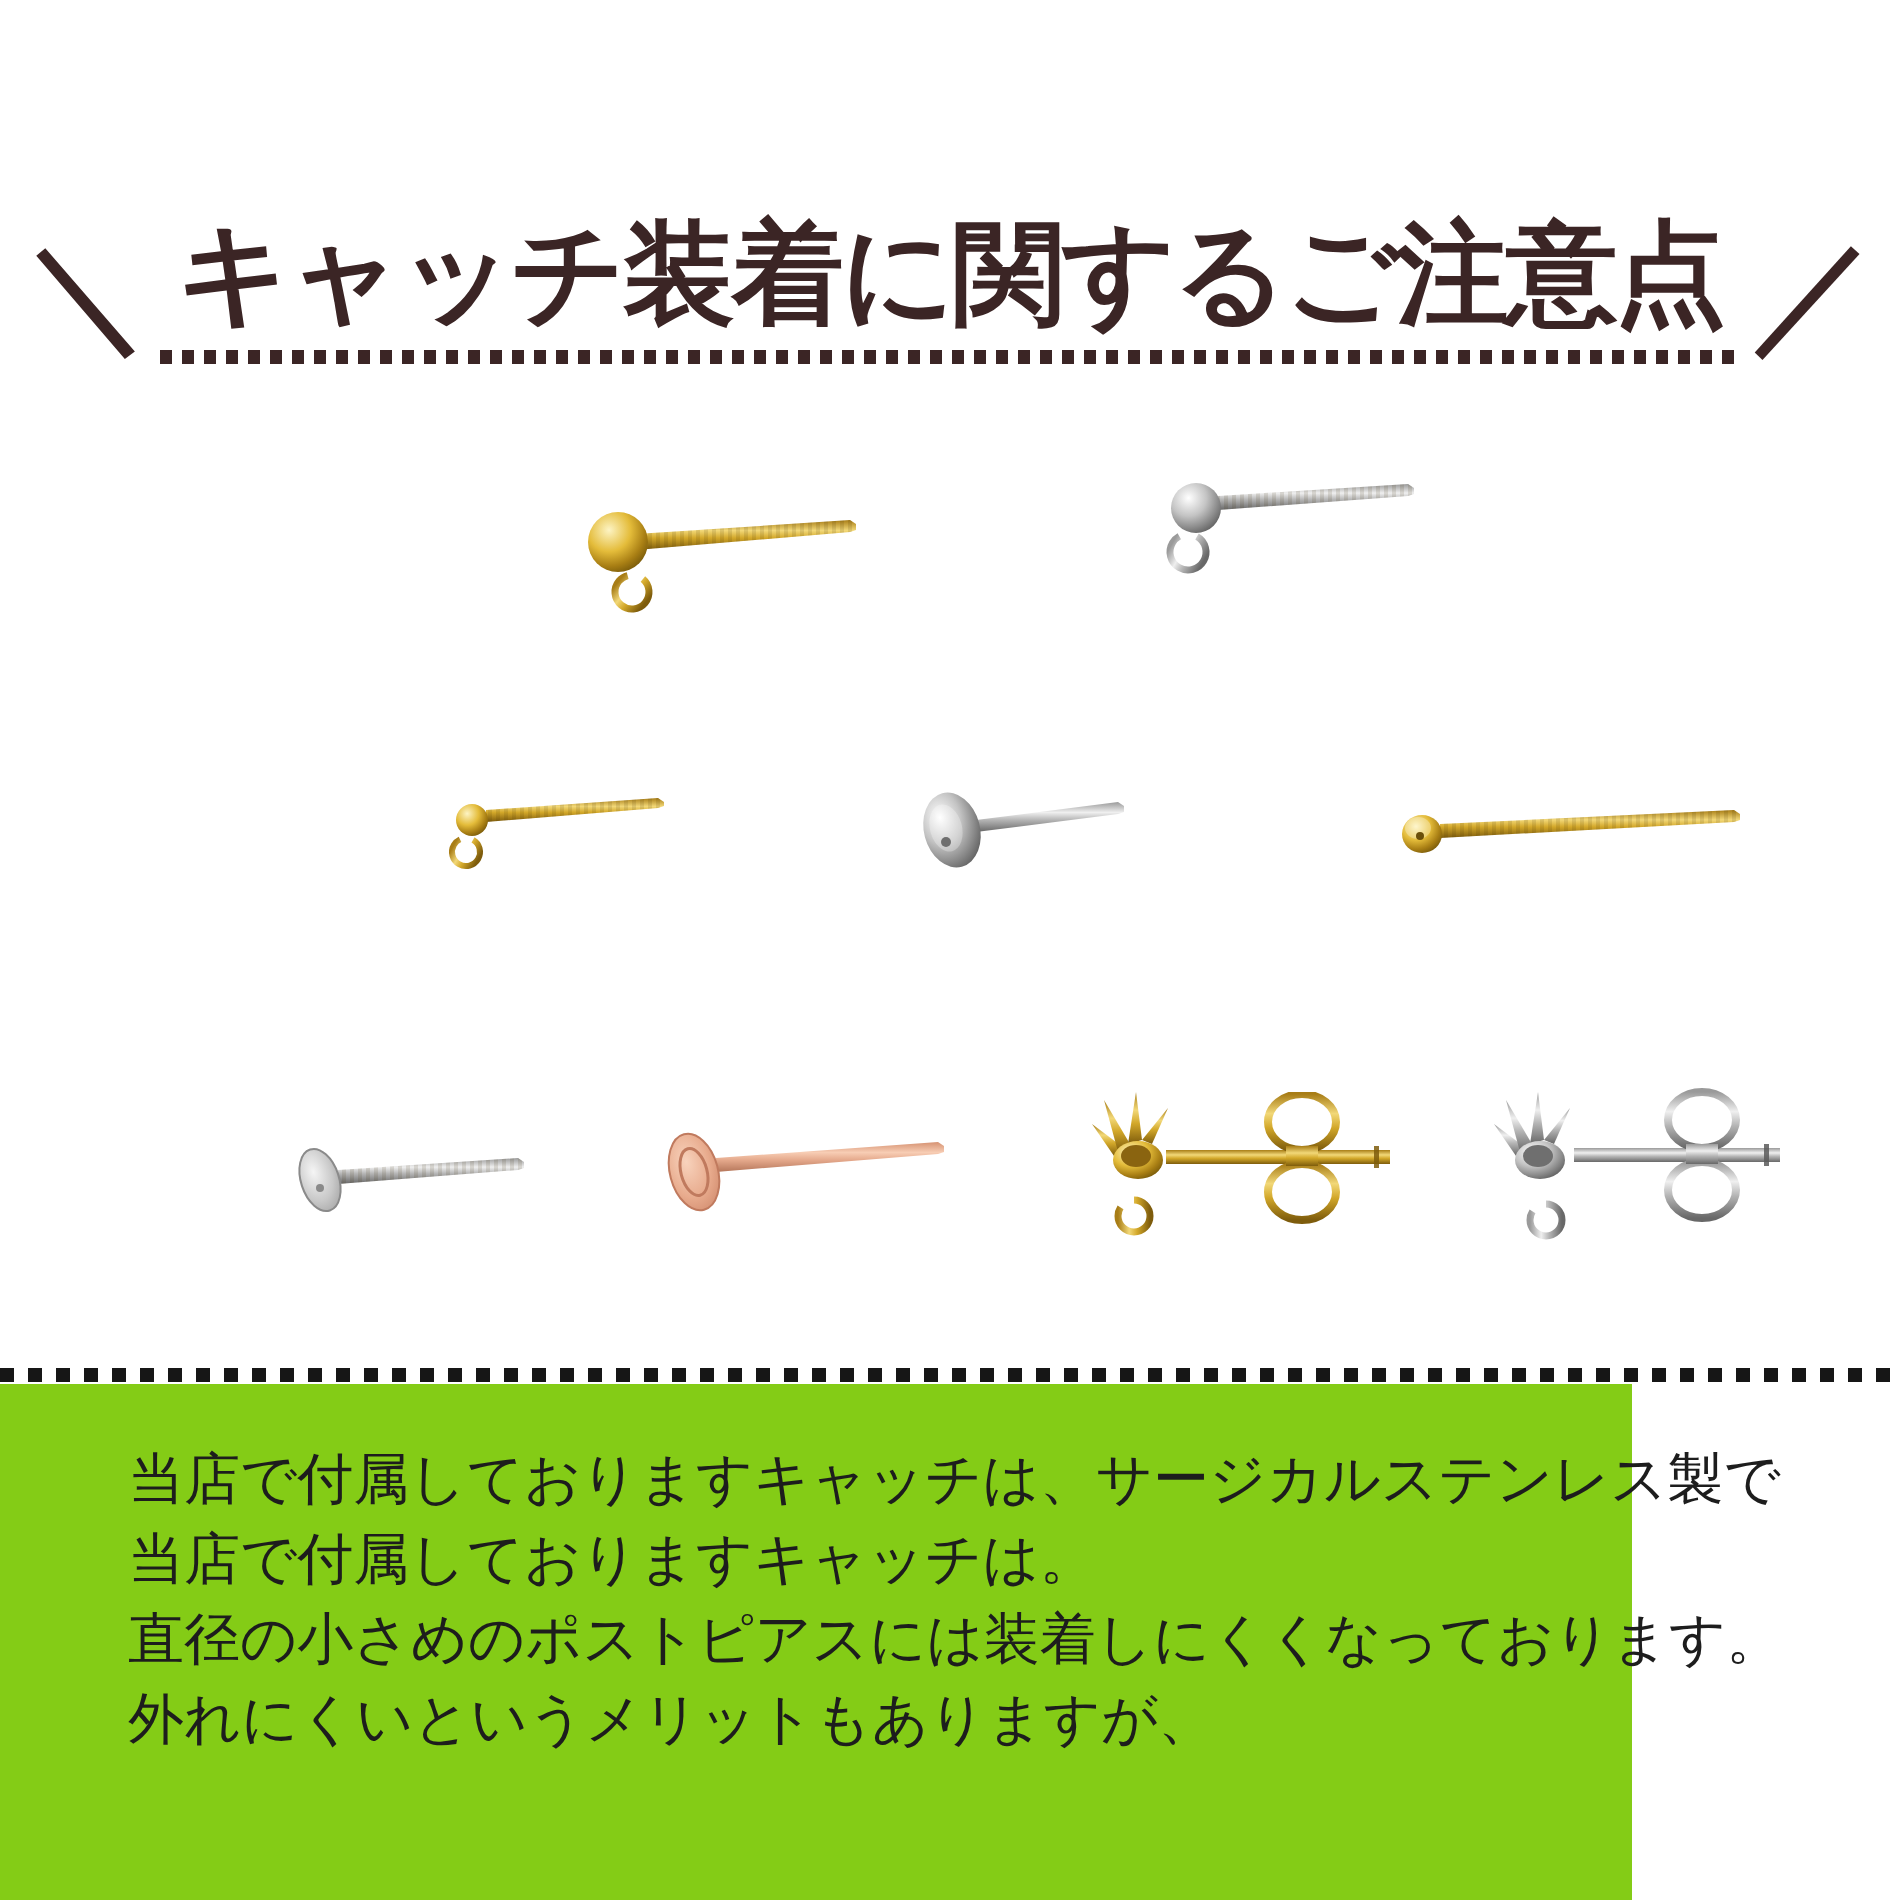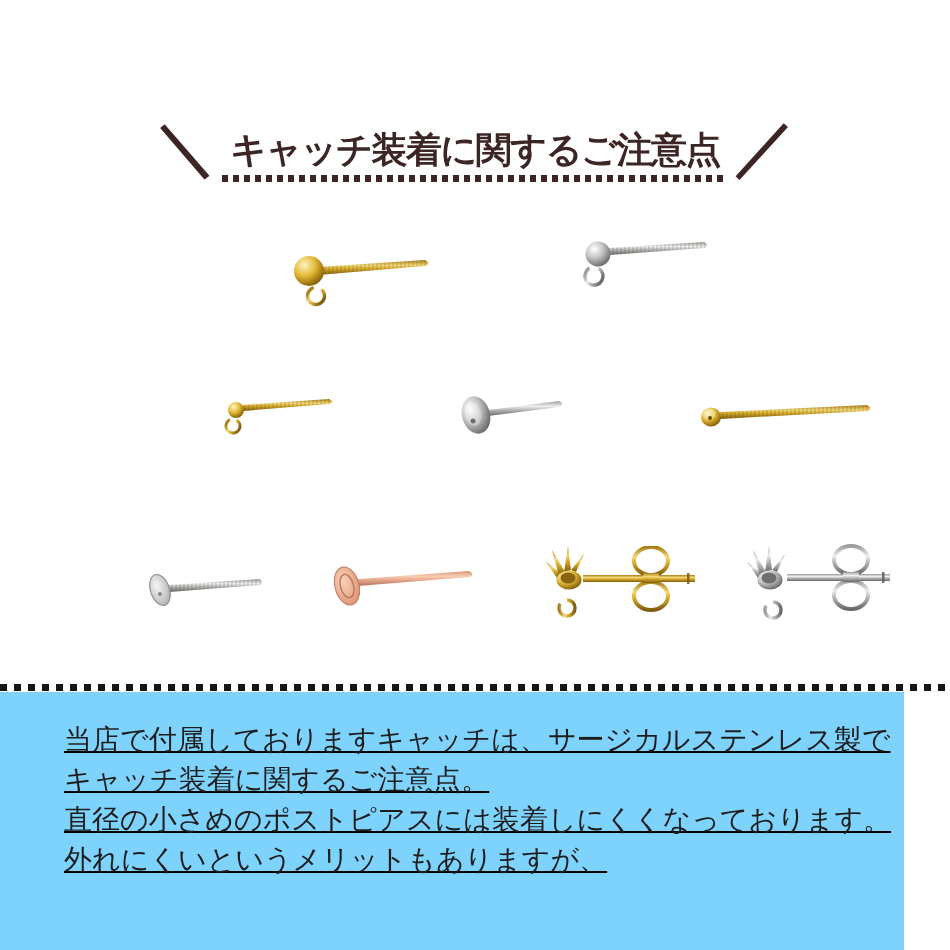--- a/index.html
+++ b/index.html
@@ -10,38 +10,37 @@
   
   .title-row{
     position:absolute;left:0;top:98px;width:950px;height:84px;
     display:flex;justify-content:center;align-items:flex-end;
     color:#3b2525;
   }
   .title-decor{
     font-size:62px;line-height:1;font-weight:700;margin:0 4px 4px 4px;
   }
   .title-text{
-    font-size:36px;line-height:1.2;font-weight:700;letter-spacing:-1.5px;
+    font-size:56px;line-height:1.2;font-weight:700;letter-spacing:-1.5px;
     padding:0 8px 11px 8px;margin:0 2px;
     background-image:repeating-linear-gradient(90deg,#3b2525 0 6px,rgba(0,0,0,0) 6px 11px);
     background-repeat:no-repeat;background-position:left bottom;background-size:100% 7px;
   }
   
   .product{position:absolute;}
   .product svg{display:block;}
   
   .separator{
     position:absolute;left:0;top:684px;width:950px;height:7px;
     background-image:repeating-linear-gradient(90deg,#161616 0 7px,rgba(0,0,0,0) 7px 14px);
   }
   .notice-panel{
-    position:absolute;left:0;top:692px;width:904px;height:258px;
-    background:#7dd3fc;box-sizing:border-box;
+    position:absolute;left:0;top:692px;width:816px;height:258px;
+    background:#84cc16;box-sizing:border-box;
     padding:28px 20px 0 64px;
-    text-decoration:underline;
   }
   .notice-line{
     font-size:28px;line-height:40px;font-weight:500;color:#1d1d1d;
     letter-spacing:0;white-space:nowrap;
   }
   .defs-holder{position:absolute;width:0;height:0;overflow:hidden;}
 </style>
 </head>
 <body>
 
@@ -195,18 +194,18 @@
       <ellipse cx="27" cy="36" rx="12.5" ry="9.5" fill="url(#silverBall)"></ellipse>
       <ellipse cx="26" cy="34" rx="7.5" ry="5.5" fill="#6f6f6f"></ellipse>
       <circle cx="30" cy="66" r="8" fill="none" stroke="url(#silverPin)" stroke-width="3.5" stroke-dasharray="42 8" transform="rotate(-90 30 66)"></circle>
     </svg>
   </figure>
 
   <div class="separator"></div>
 
   <section class="notice-panel">
     <div class="notice-line">当店で付属しておりますキャッチは、サージカルステンレス製で</div>
-    <div class="notice-line">キャッチ装着に関するご注意点。</div>
+    <div class="notice-line">当店で付属しておりますキャッチは。</div>
     <div class="notice-line">直径の小さめのポストピアスには装着しにくくなっております。</div>
     <div class="notice-line">外れにくいというメリットもありますが、</div>
   </section>
 
 </div>
 
 </body></html>

